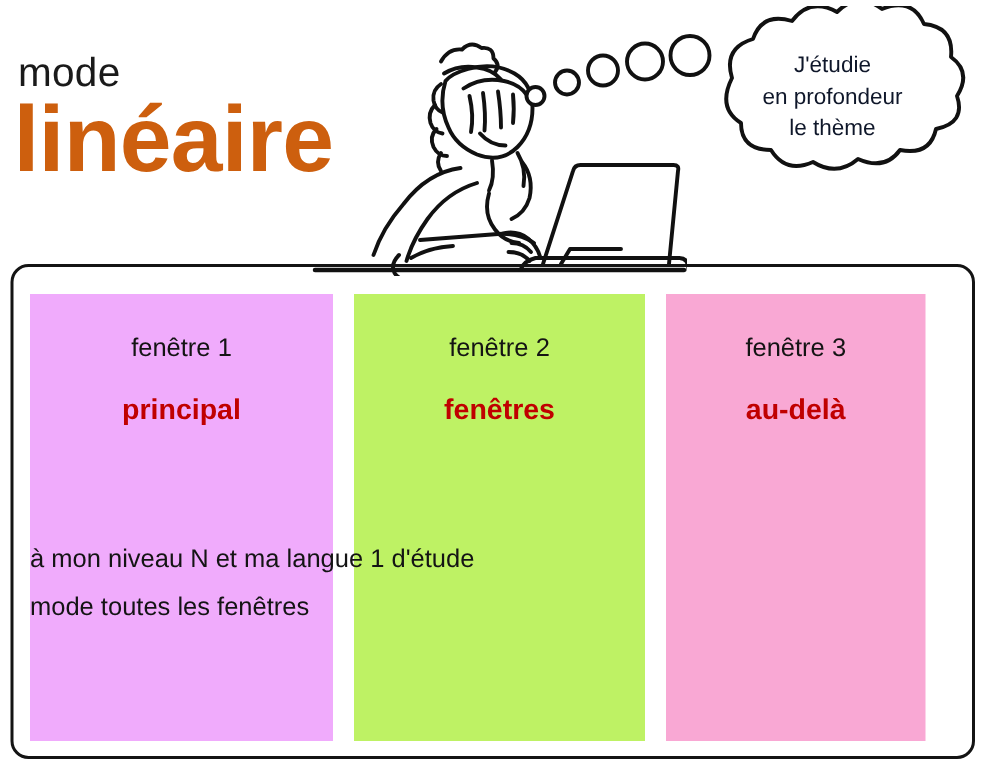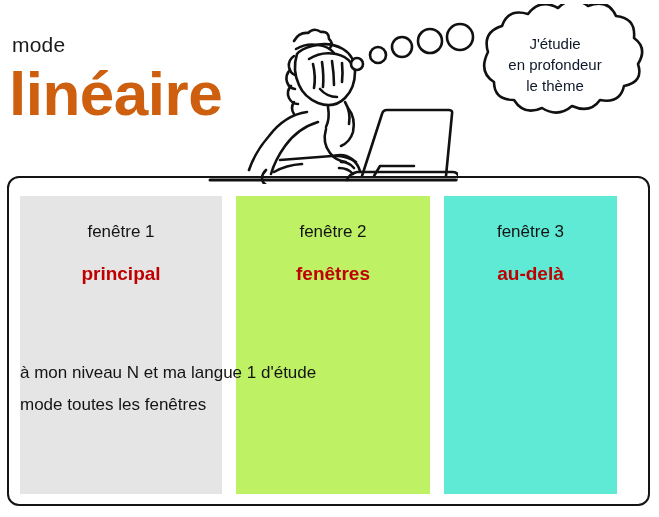--- a/index.html
+++ b/index.html
@@ -21,21 +21,21 @@
     top: 0;
     width: 659px;
     height: 517px;
   }
 
   
   .mode-label {
     position: absolute;
     left: 12px;
     top: 33px;
-    font-size: 21px;
+    font-size: 27px;
     color: #1a1a1a;
     letter-spacing: 0.2px;
     white-space: nowrap;
   }
   .mode-title {
     position: absolute;
     left: 9px;
     top: 63px;
     font-size: 62px;
     font-weight: 700;
@@ -97,23 +97,23 @@
     left: 20px;
     top: 196px;
     width: 597px;
     height: 298px;
   }
   .panel {
     position: absolute;
     top: 0;
     height: 298px;
   }
-  .panel-1 { left: 0px;   width: 202px; background: #e5e5e5; }
+  .panel-1 { left: 0px;   width: 202px; background: #f0abfc; }
   .panel-2 { left: 216px; width: 194px; background: #bef264; }
-  .panel-3 { left: 424px; width: 173px; background: #5eead4; }
+  .panel-3 { left: 424px; width: 173px; background: #f9a8d4; }
 
   .panel-head {
     position: absolute;
     top: 0;
     width: 100%;
     text-align: center;
   }
   .panel-window {
     font-size: 17px;
     color: #141414;

